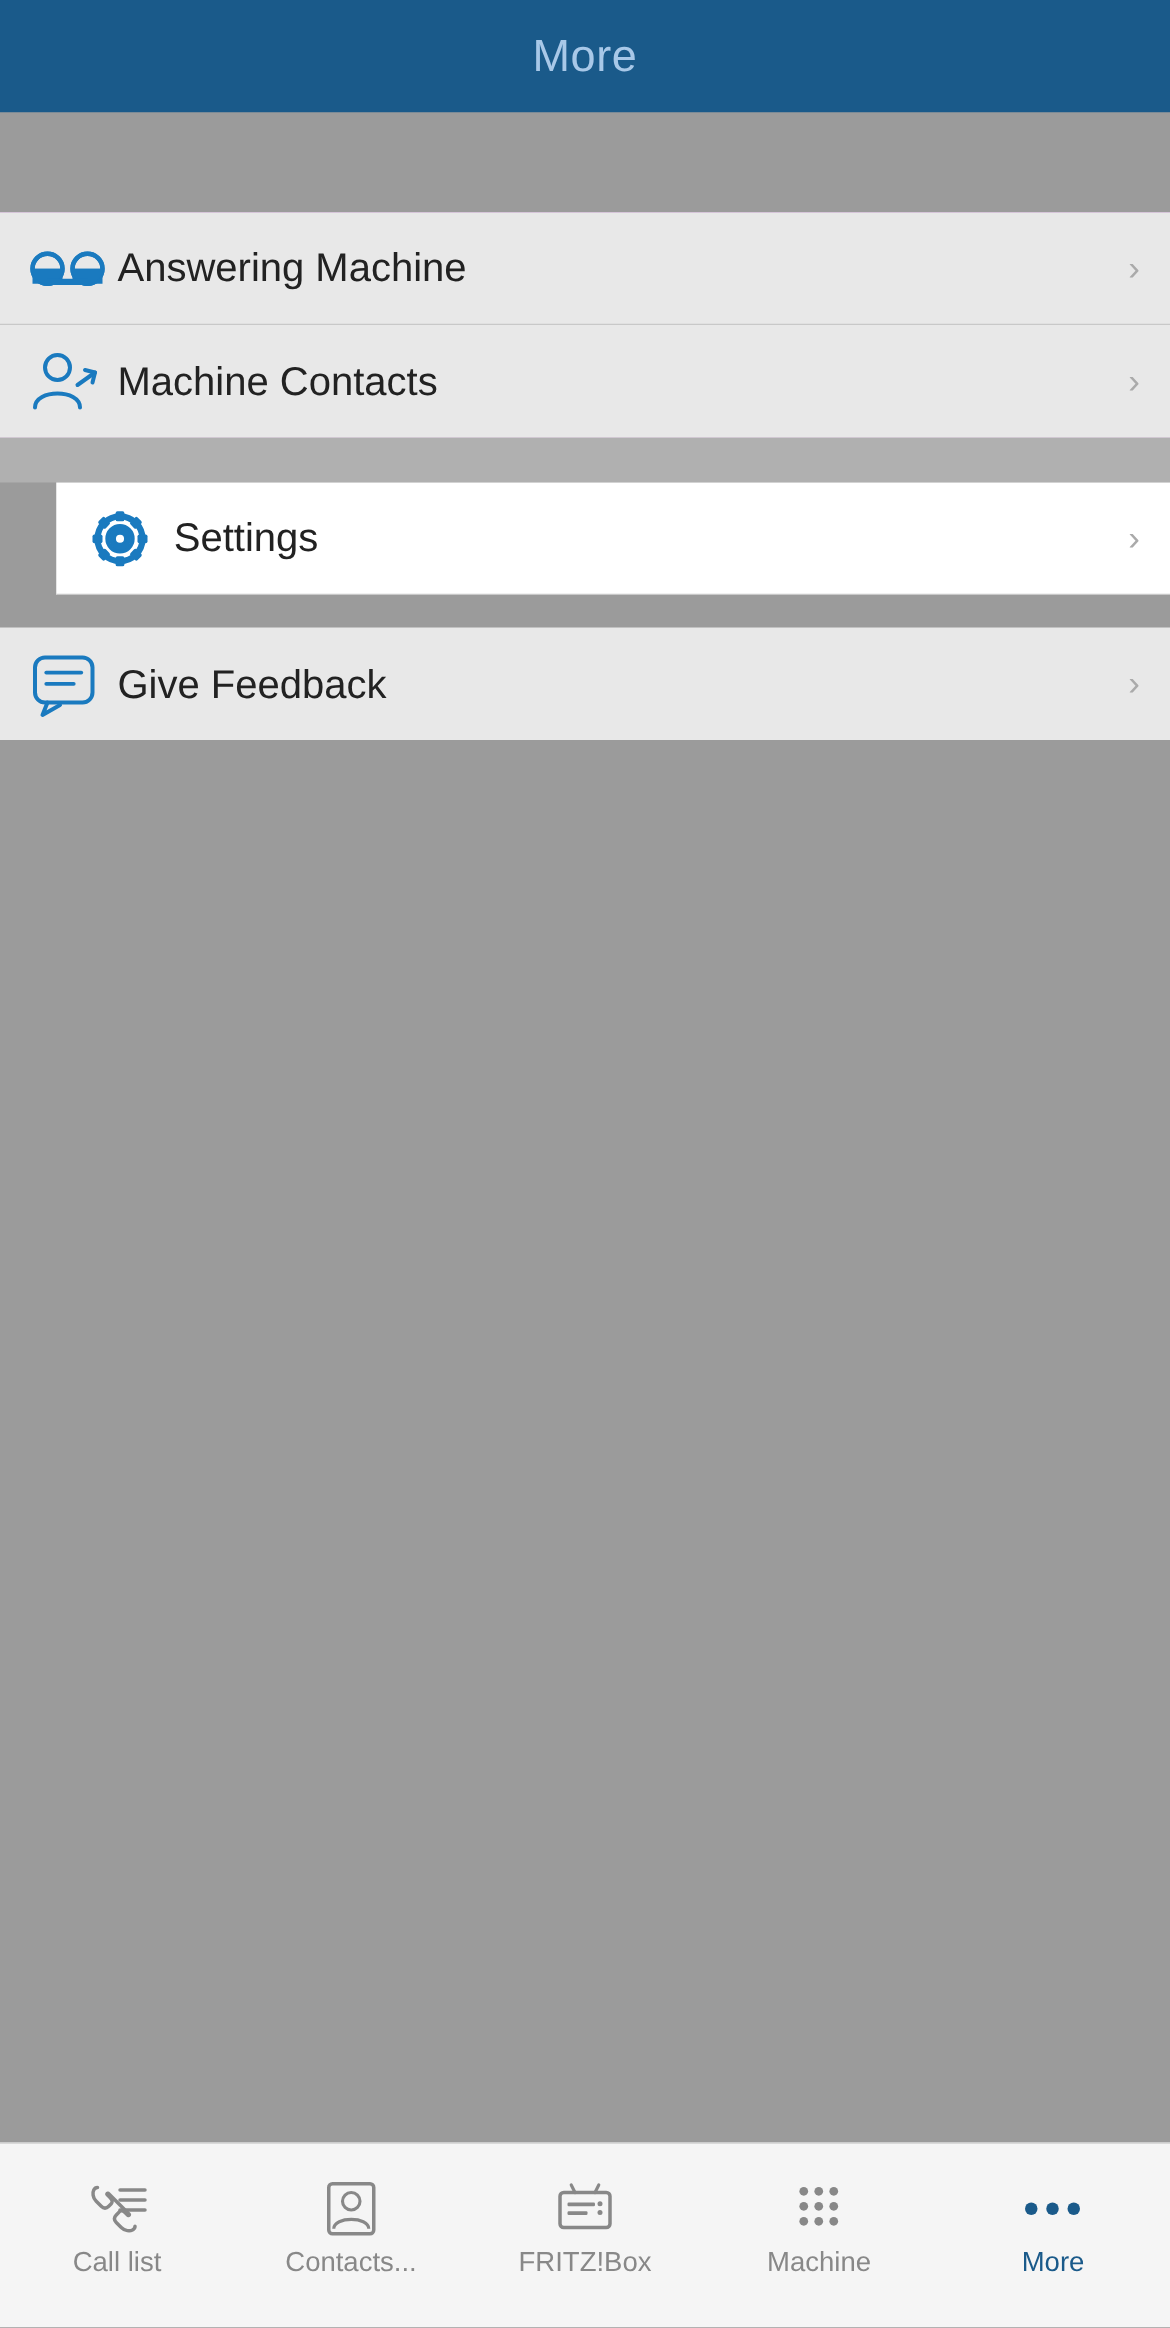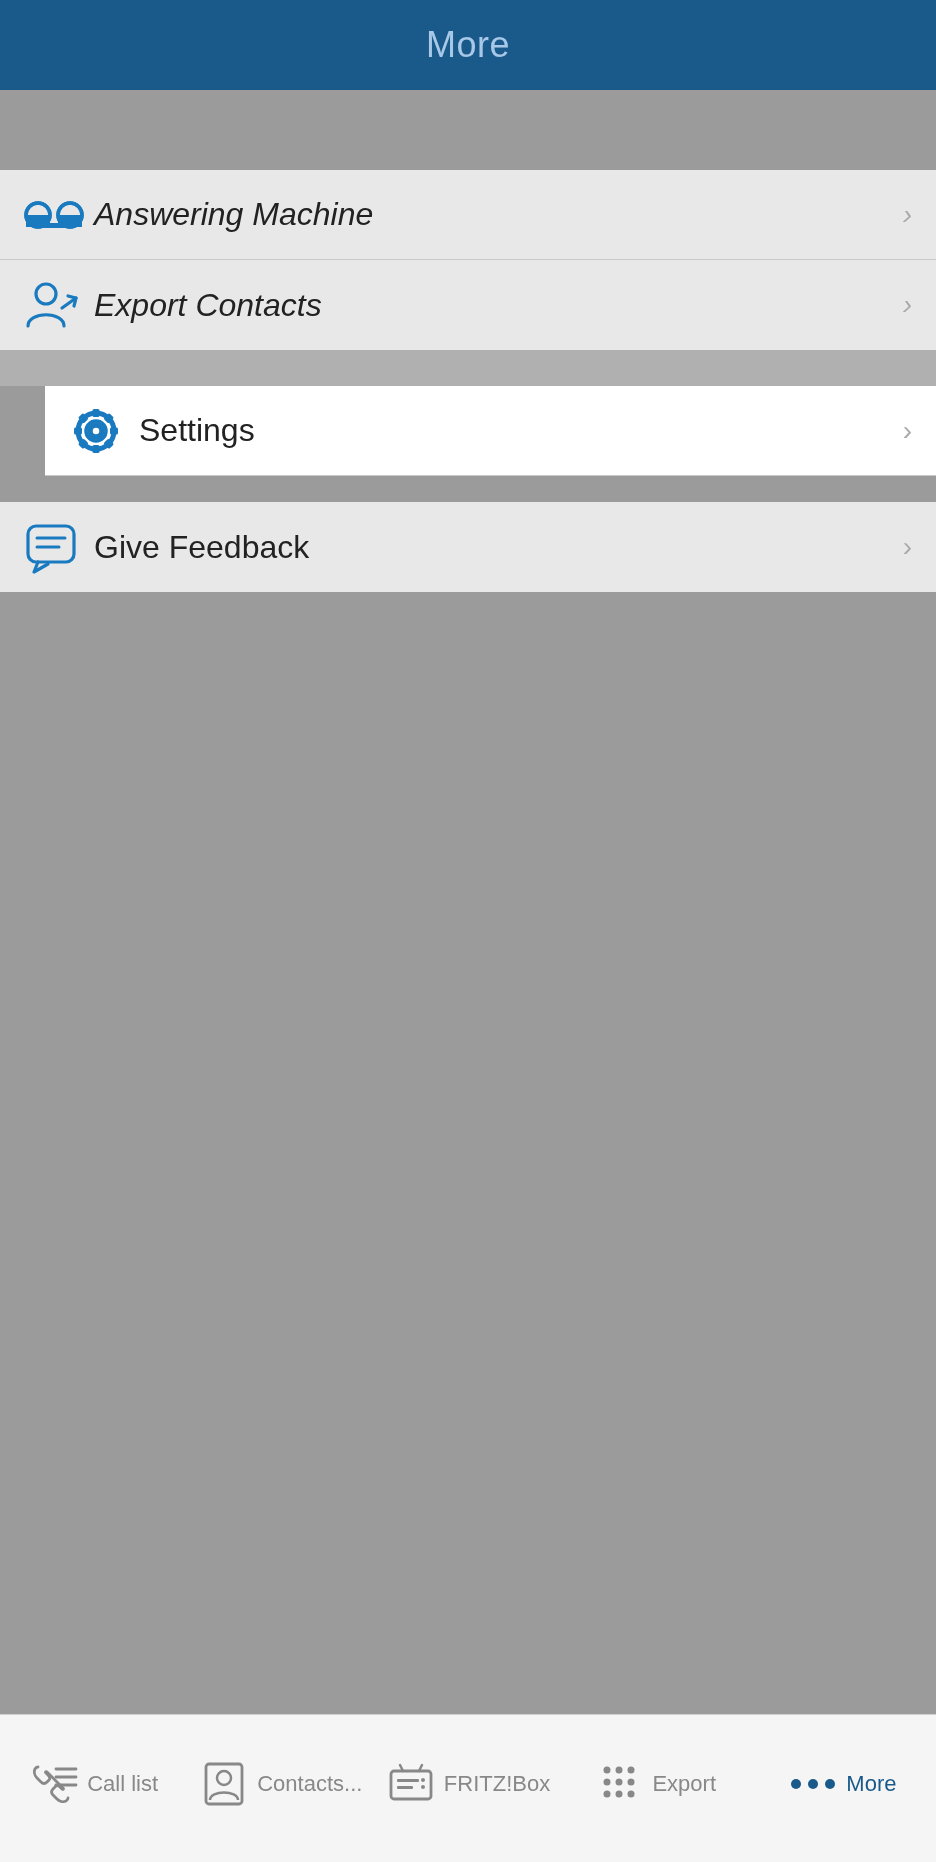--- a/index.html
+++ b/index.html
@@ -36,21 +36,20 @@
 
     
     .gray-spacer {
       background-color: #9b9b9b;
       height: 80px;
     }
 
     
     .menu-section {
       background-color: #f0abfc;
-      font-style: italic;
     }
 
     .menu-item {
       display: flex;
       align-items: center;
       background-color: #e8e8e8;
       padding: 0 24px;
       height: 90px;
       border-bottom: 1px solid #c8c8c8;
       cursor: pointer;
@@ -99,21 +98,21 @@
       height: 148px;
       display: flex;
       align-items: center;
       justify-content: space-around;
       border-top: 1px solid #d0d0d0;
       padding-bottom: 10px;
     }
 
     .tab-item {
       display: flex;
-      flex-direction: row;
+      flex-direction: column;
       align-items: center;
       justify-content: center;
       flex: 1;
       height: 100%;
       cursor: pointer;
       gap: 8px;
     }
 
     .tab-icon {
       width: 50px;
@@ -188,21 +187,21 @@
       <svg width="55" height="55" viewBox="0 0 55 55">
 
         <circle cx="22" cy="16" r="10" fill="none" stroke="#1a7abf" stroke-width="3.2"></circle>
 
         <path d="M4,48 C4,33 40,33 40,48" fill="none" stroke="#1a7abf" stroke-width="3.2" stroke-linecap="round"></path>
 
         <line x1="38" y1="30" x2="52" y2="20" stroke="#1a7abf" stroke-width="3.2" stroke-linecap="round"></line>
         <polyline points="44,18 52,20 50,28" fill="none" stroke="#1a7abf" stroke-width="3.2" stroke-linecap="round" stroke-linejoin="round"></polyline>
       </svg>
     </div>
-    <span class="menu-item-label">Export Contacts</span>
+    <span class="menu-item-label">Machine Contacts</span>
     <span class="chevron-icon">›</span>
   </div>
 </div>
 
 <div class="section-separator"></div>
 
 <div>
 
   <div class="menu-item settings-item">
     <div class="menu-item-icon">
@@ -305,21 +304,21 @@
         <circle cx="22" cy="8" r="3.5" fill="#888888"></circle>
         <circle cx="34" cy="8" r="3.5" fill="#888888"></circle>
         <circle cx="10" cy="20" r="3.5" fill="#888888"></circle>
         <circle cx="22" cy="20" r="3.5" fill="#888888"></circle>
         <circle cx="34" cy="20" r="3.5" fill="#888888"></circle>
         <circle cx="10" cy="32" r="3.5" fill="#888888"></circle>
         <circle cx="22" cy="32" r="3.5" fill="#888888"></circle>
         <circle cx="34" cy="32" r="3.5" fill="#888888"></circle>
       </svg>
     </div>
-    <span class="tab-label">Export</span>
+    <span class="tab-label">Machine</span>
   </div>
 
   <div class="tab-item">
     <div class="tab-icon">
       <svg width="50" height="20" viewBox="0 0 50 20">
 
         <circle cx="8" cy="10" r="5" fill="#1a5a8a"></circle>
         <circle cx="25" cy="10" r="5" fill="#1a5a8a"></circle>
         <circle cx="42" cy="10" r="5" fill="#1a5a8a"></circle>
       </svg>

